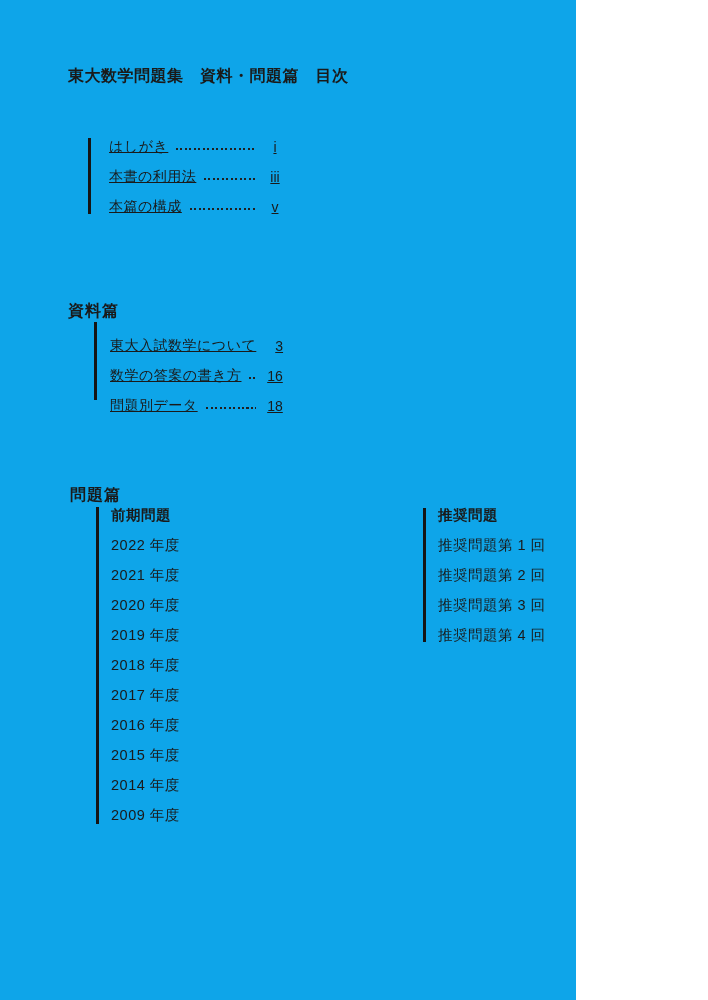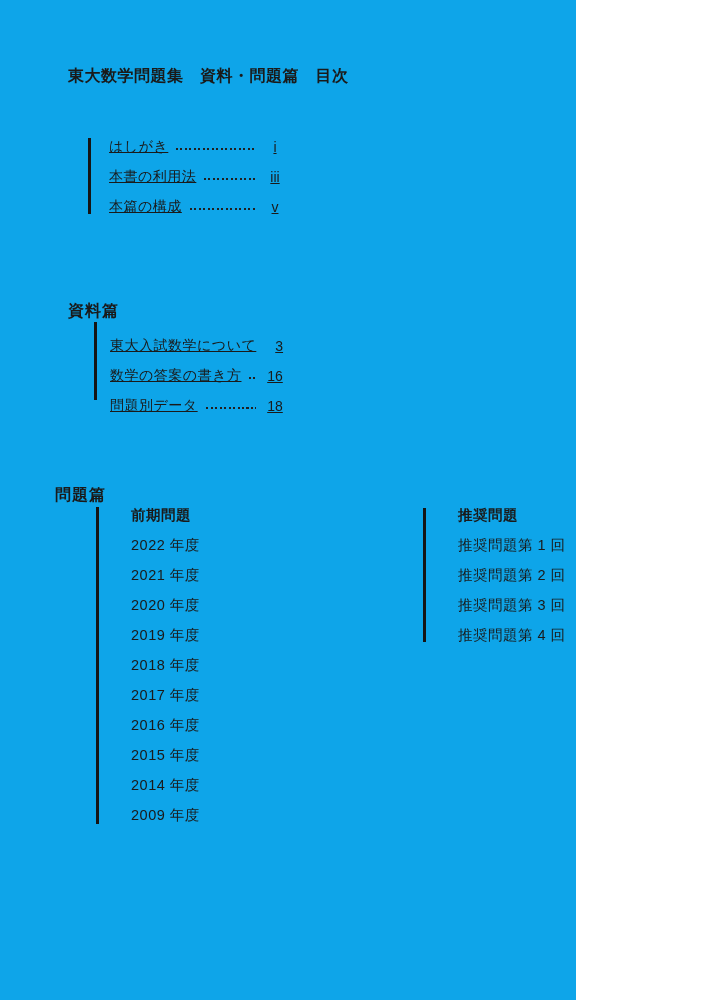--- a/index.html
+++ b/index.html
@@ -22,21 +22,21 @@
     letter-spacing:1px;white-space:nowrap;
   }
   .toc-block{position:absolute;text-decoration:underline;}
   .toc-row{display:flex;align-items:center;height:30px;font-size:14px;}
   .toc-label{white-space:nowrap;letter-spacing:0.5px;}
   .leader{
     flex:1;height:2px;margin:3px 6px 0 8px;
     background-image:repeating-linear-gradient(to right,#202020 0 2px,transparent 2px 4.5px);
   }
   .pagenum{width:26px;text-align:center;white-space:nowrap;font-size:14px;}
-  .plain-col{position:absolute;margin-left:20px;}
+  .plain-col{position:absolute;}
   .col-row{display:flex;align-items:center;height:30px;font-size:14.5px;letter-spacing:0.5px;white-space:nowrap;}
   .col-head{font-weight:700;}
 </style>
 </head>
 <body>
 
 <div class="page">
 
   <h1 class="doc-title">東大数学問題集　資料・問題篇　目次</h1>
 
@@ -72,21 +72,21 @@
       <span class="leader"></span>
       <span class="pagenum">16</span>
     </div>
     <div class="toc-row">
       <span class="toc-label">問題別データ</span>
       <span class="leader"></span>
       <span class="pagenum">18</span>
     </div>
   </div>
 
-  <div class="section-heading" style="left:55px;top:485px;">問題篇</div>
+  <div class="section-heading" style="left:70px;top:485px;">問題篇</div>
 
   <div class="vbar" style="left:96px;top:507px;height:317px;"></div>
   <div class="plain-col" style="left:111px;top:500px;">
     <div class="col-row col-head">前期問題</div>
     <div class="col-row">2022 年度</div>
     <div class="col-row">2021 年度</div>
     <div class="col-row">2020 年度</div>
     <div class="col-row">2019 年度</div>
     <div class="col-row">2018 年度</div>
     <div class="col-row">2017 年度</div>

